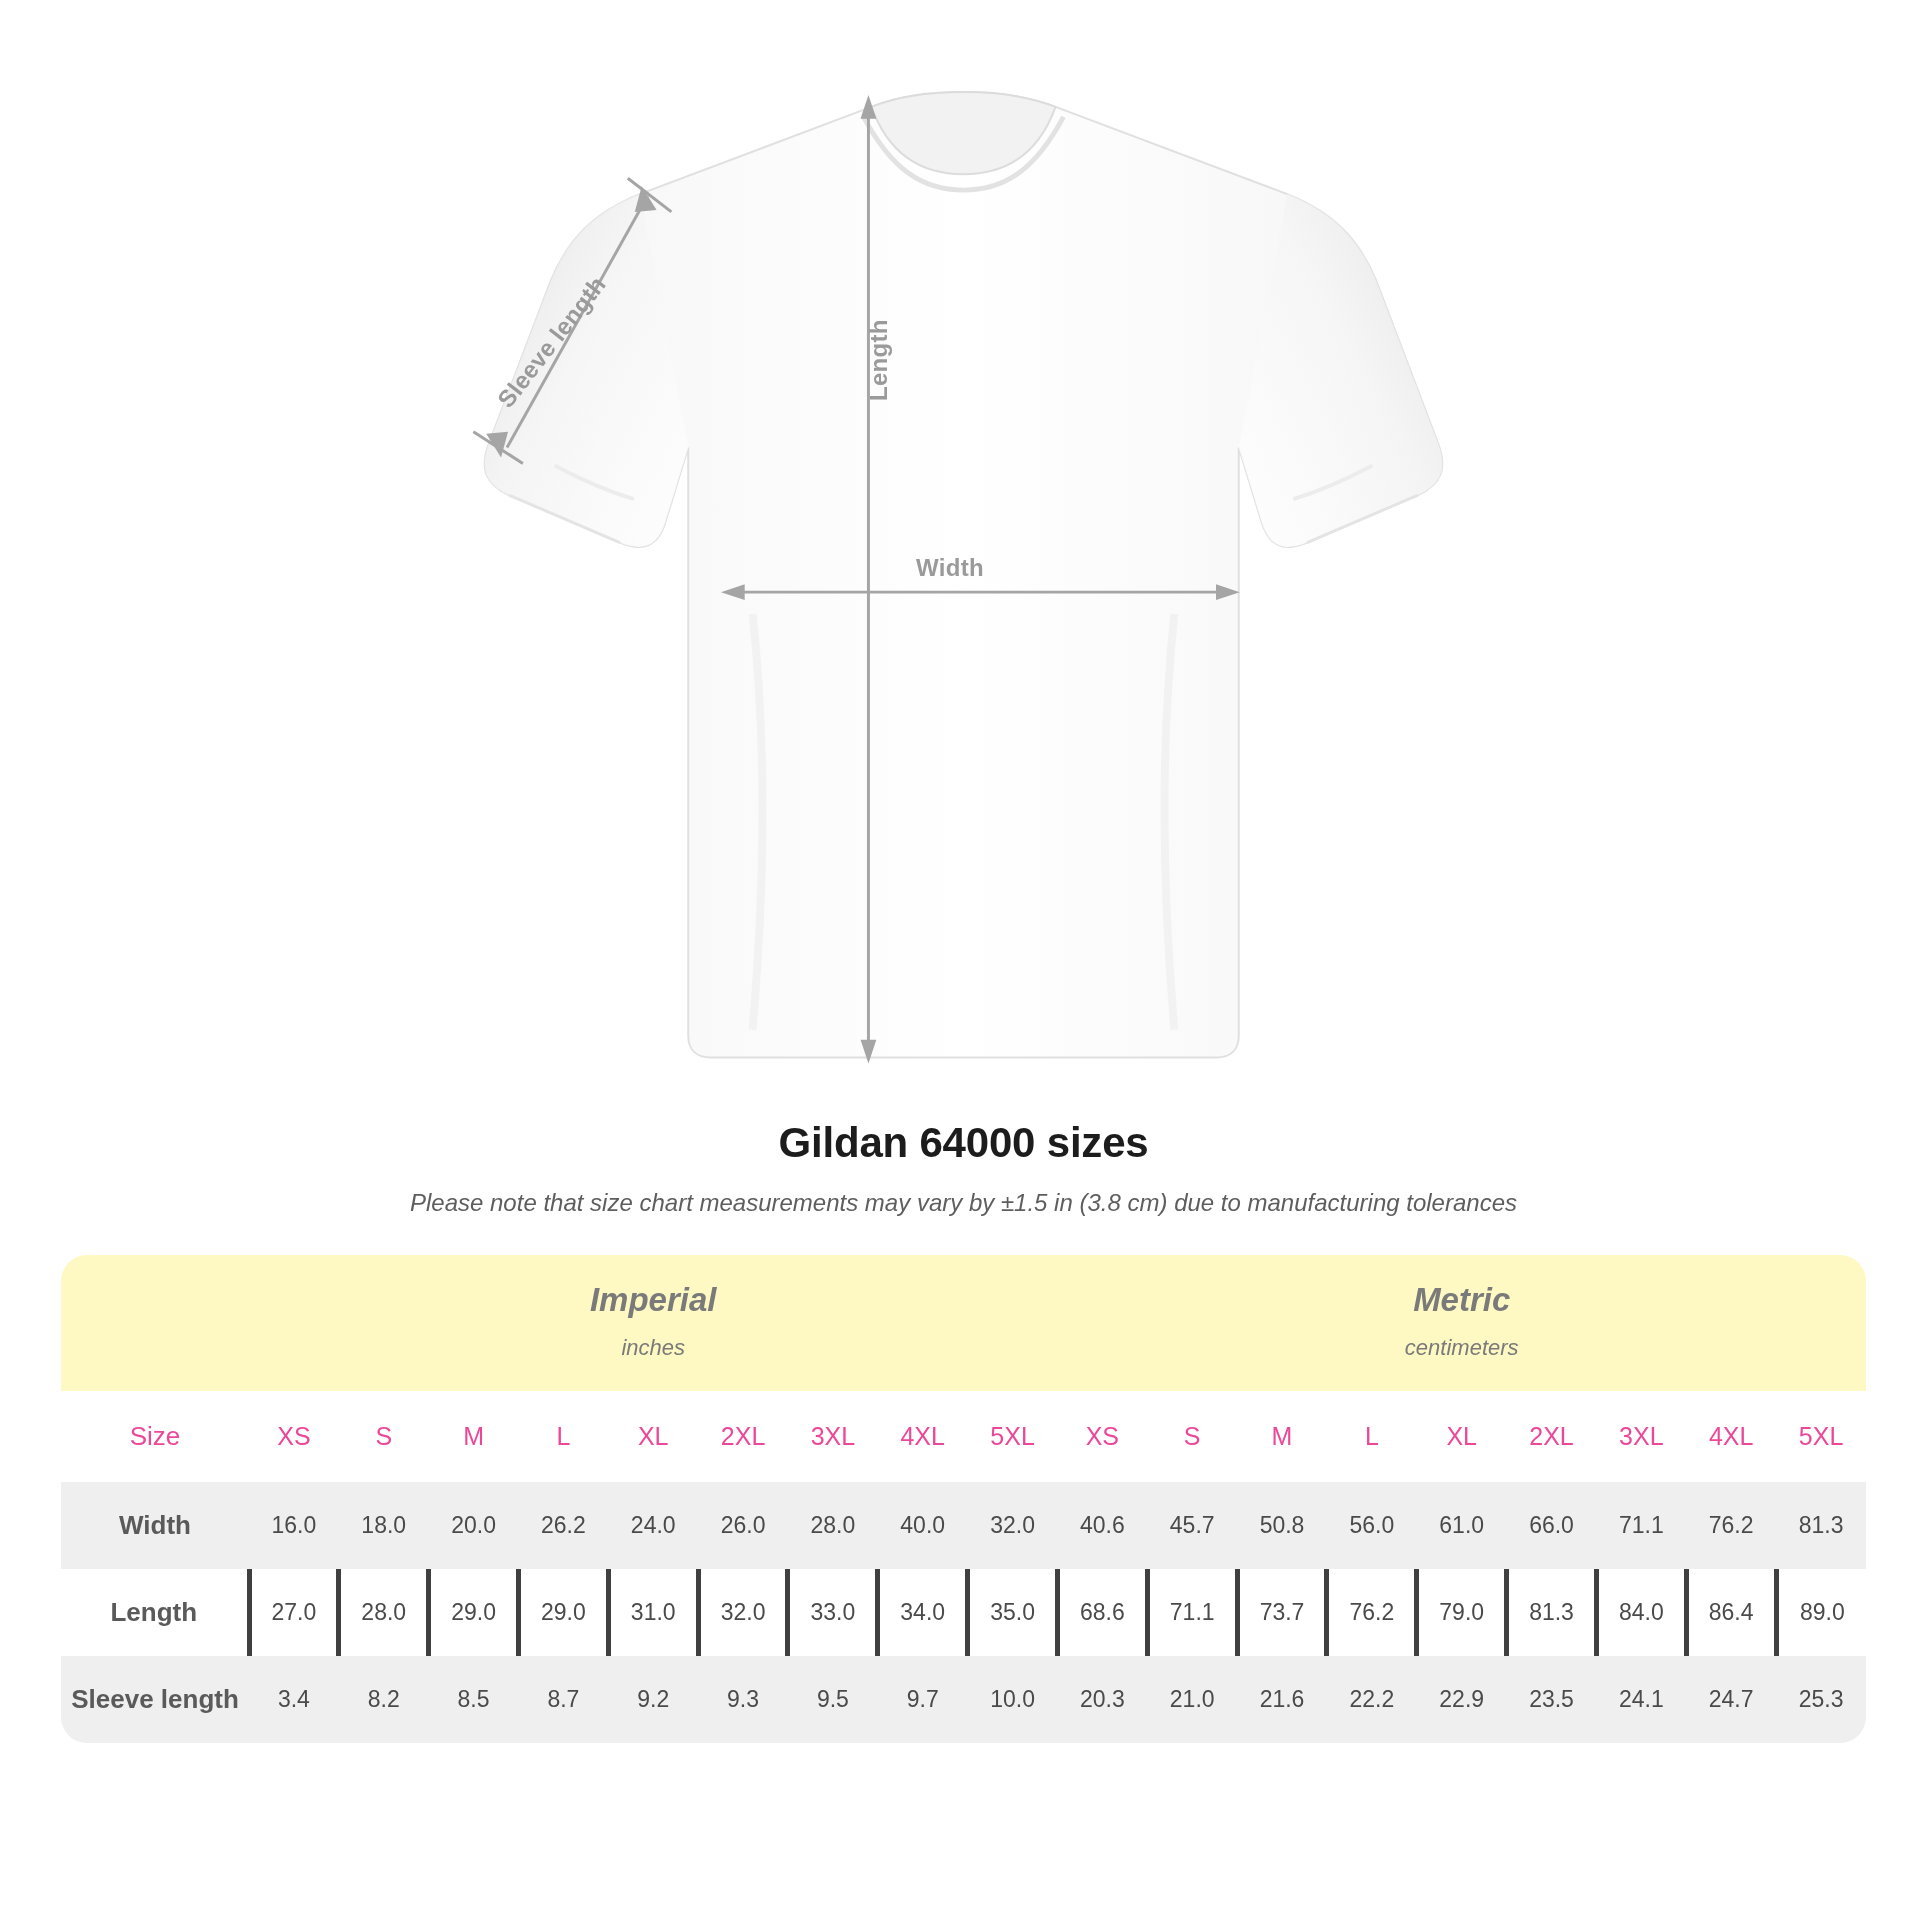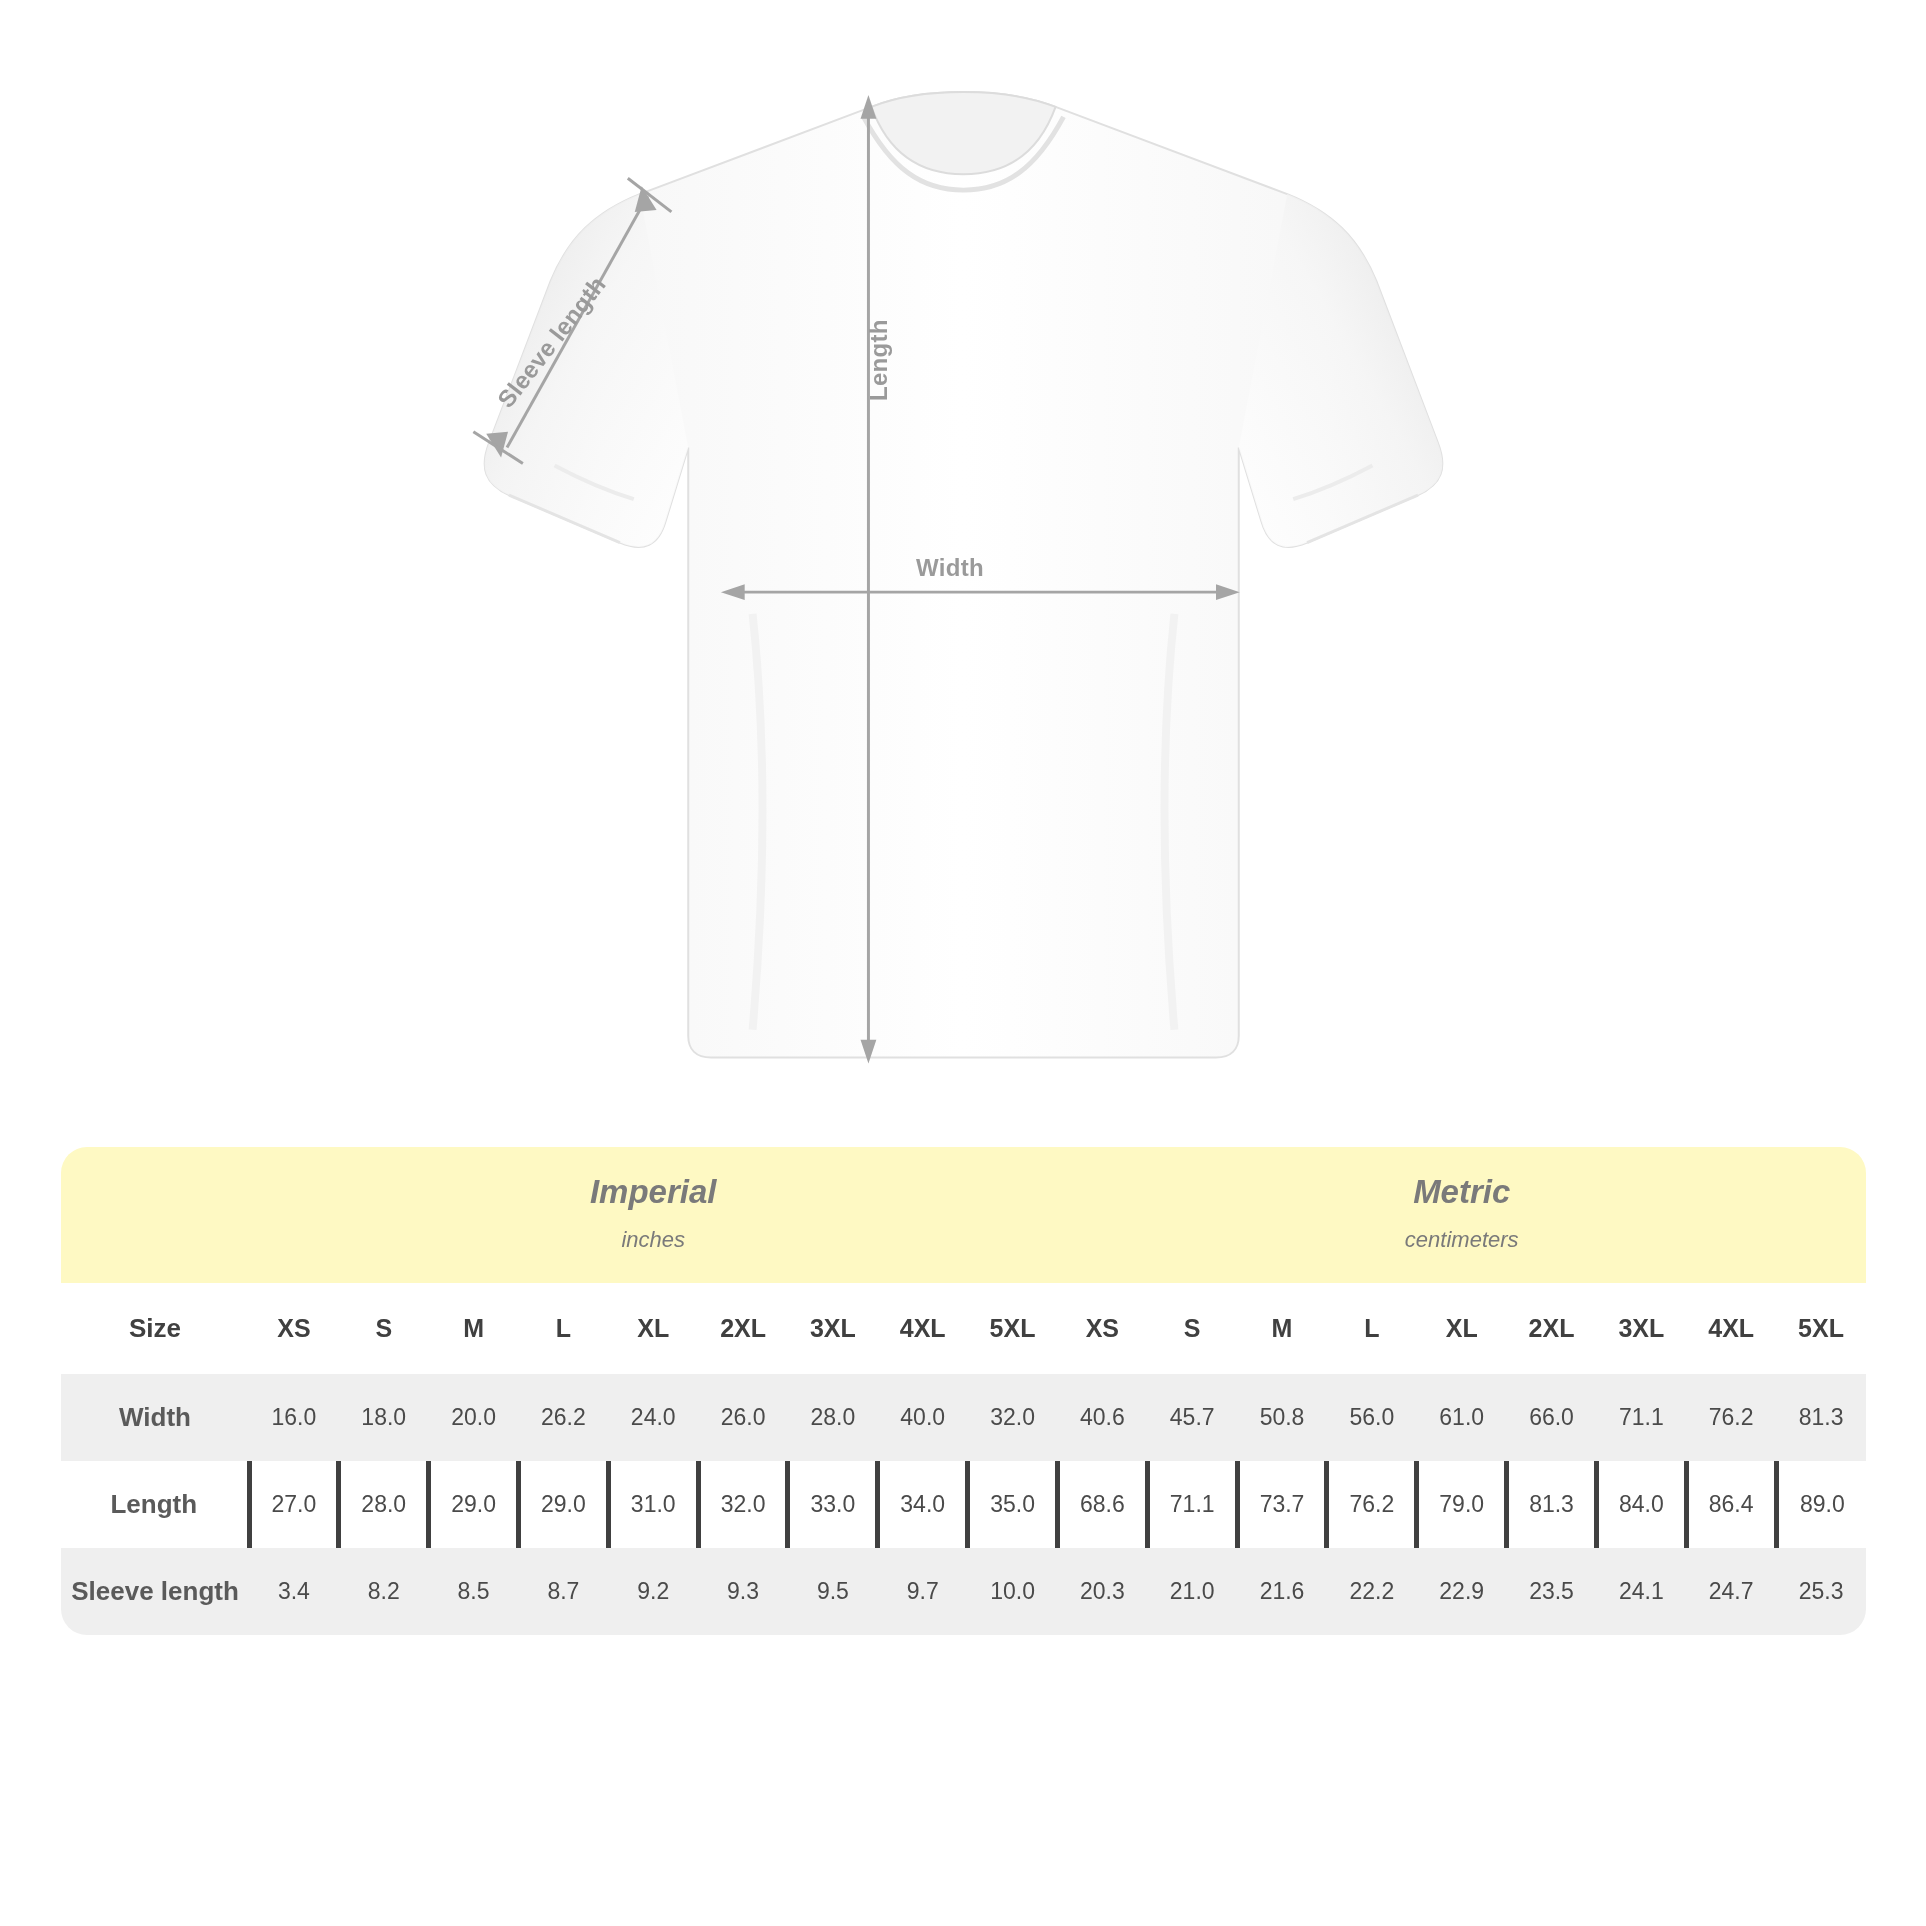--- a/index.html
+++ b/index.html
@@ -106,22 +106,22 @@
   .unit-sub {
     font-size: 22px;
     font-style: italic;
     color: #7a7a7a;
     margin-top: 16px;
   }
   .header-row td {
     background: #ffffff;
     padding: 30px 0;
     font-size: 25px;
-    font-weight: bold;
-    color: #404040;
+    font-weight: normal;
+    color: #ec4899;
   }
   .header-row td.rowlabel {
     font-size: 26px;
   }
   .data-row td {
     padding: 28px 0;
     font-size: 23px;
     color: #4a4a4a;
   }
   .data-row td.rowlabel {
@@ -230,20 +230,24 @@
         <line x1="478" y1="436" x2="528" y2="468"></line>
         <line x1="634" y1="180" x2="678" y2="214"></line>
       </g>
     </svg>
 
     <div class="dim-label label-width">Width</div>
     <div class="dim-label label-length">Length</div>
     <div class="dim-label label-sleeve">Sleeve length</div>
   </div>
 
+  <div class="title-block">
+    <h1 class="chart-title">Gildan 64000 sizes</h1>
+    <div class="chart-note">Please note that size chart measurements may vary by ±1.5 in (3.8 cm) due to manufacturing tolerances</div>
+  </div>
 
   <div class="table-wrap">
     <table class="size-table">
       <tbody>
           <tr class="unit-row">
         <td class="col-first"></td>
         <td colspan="9">
           <div class="unit-name">Imperial</div>
           <div class="unit-sub">inches</div>
         </td>

